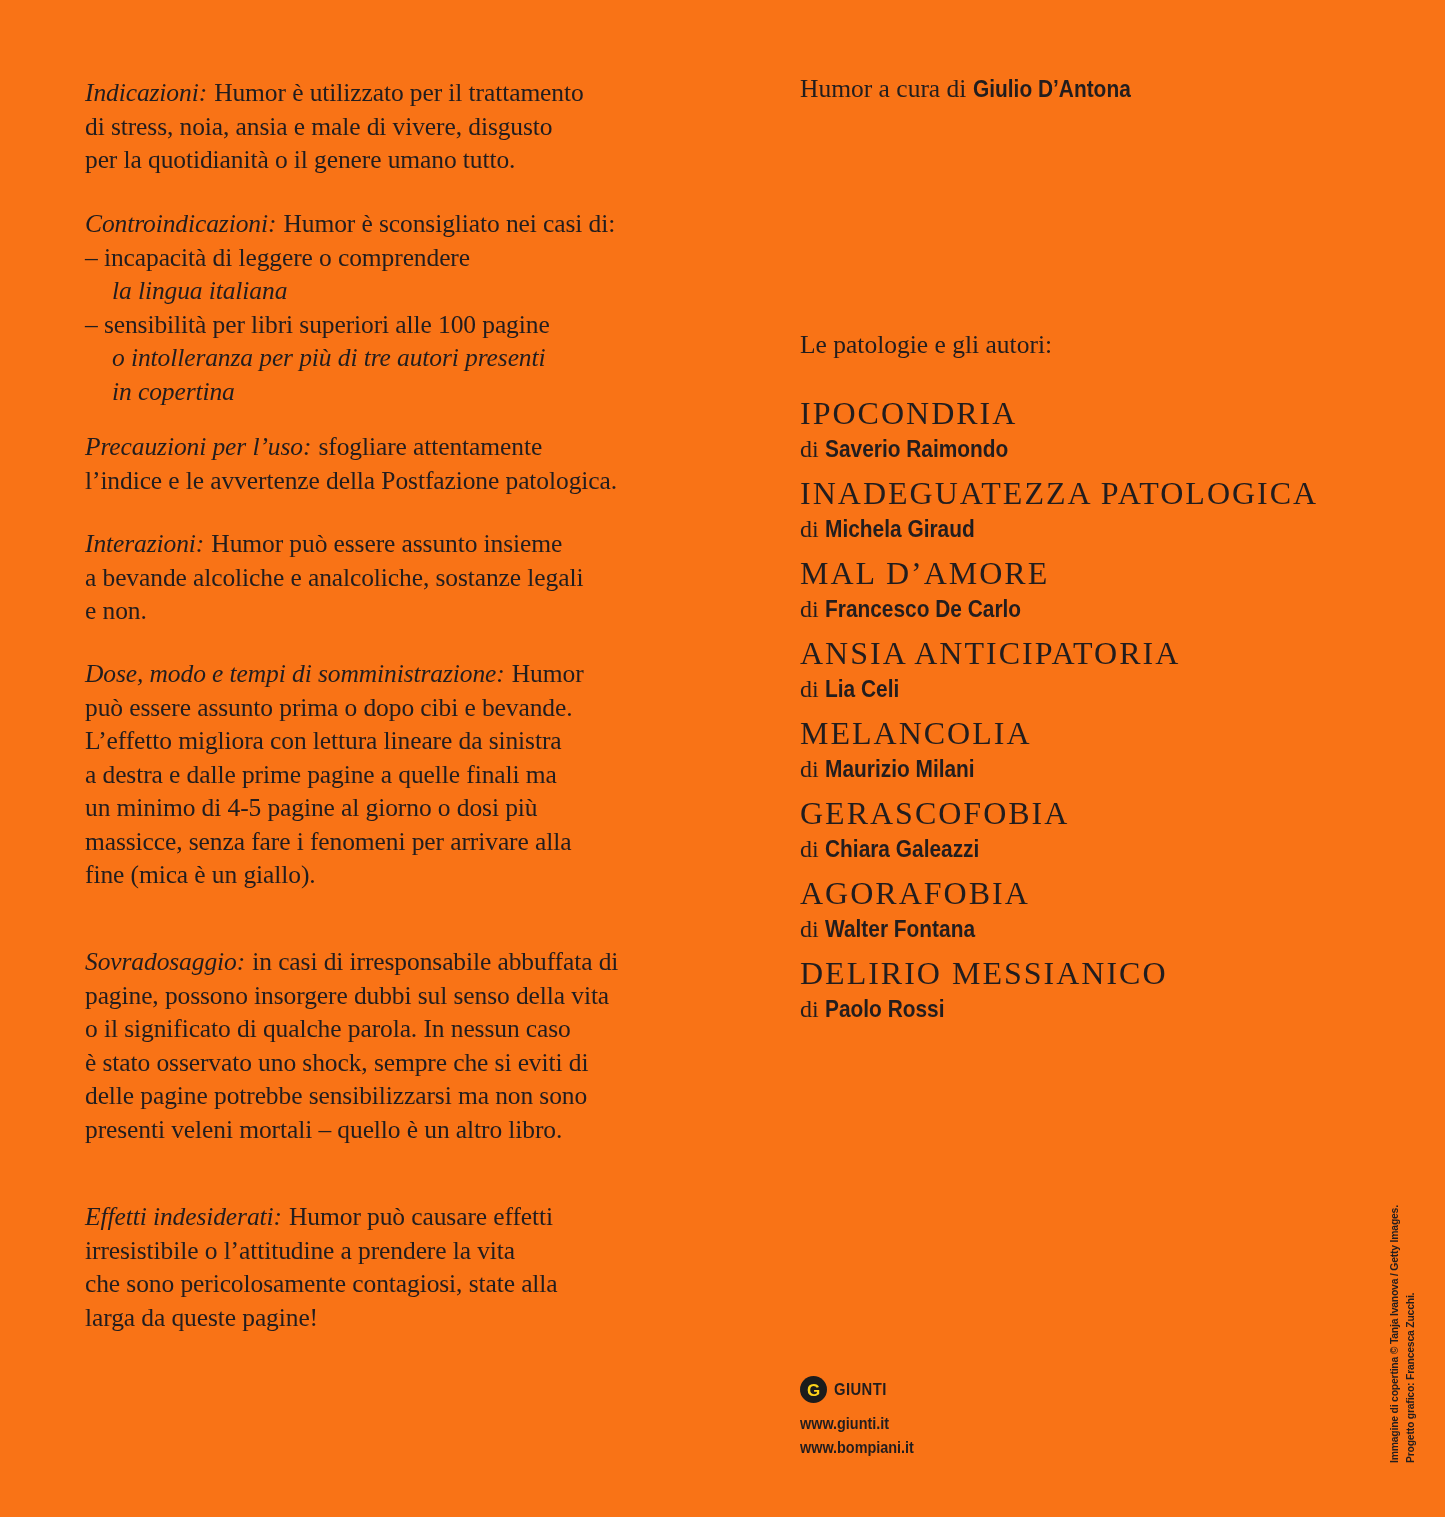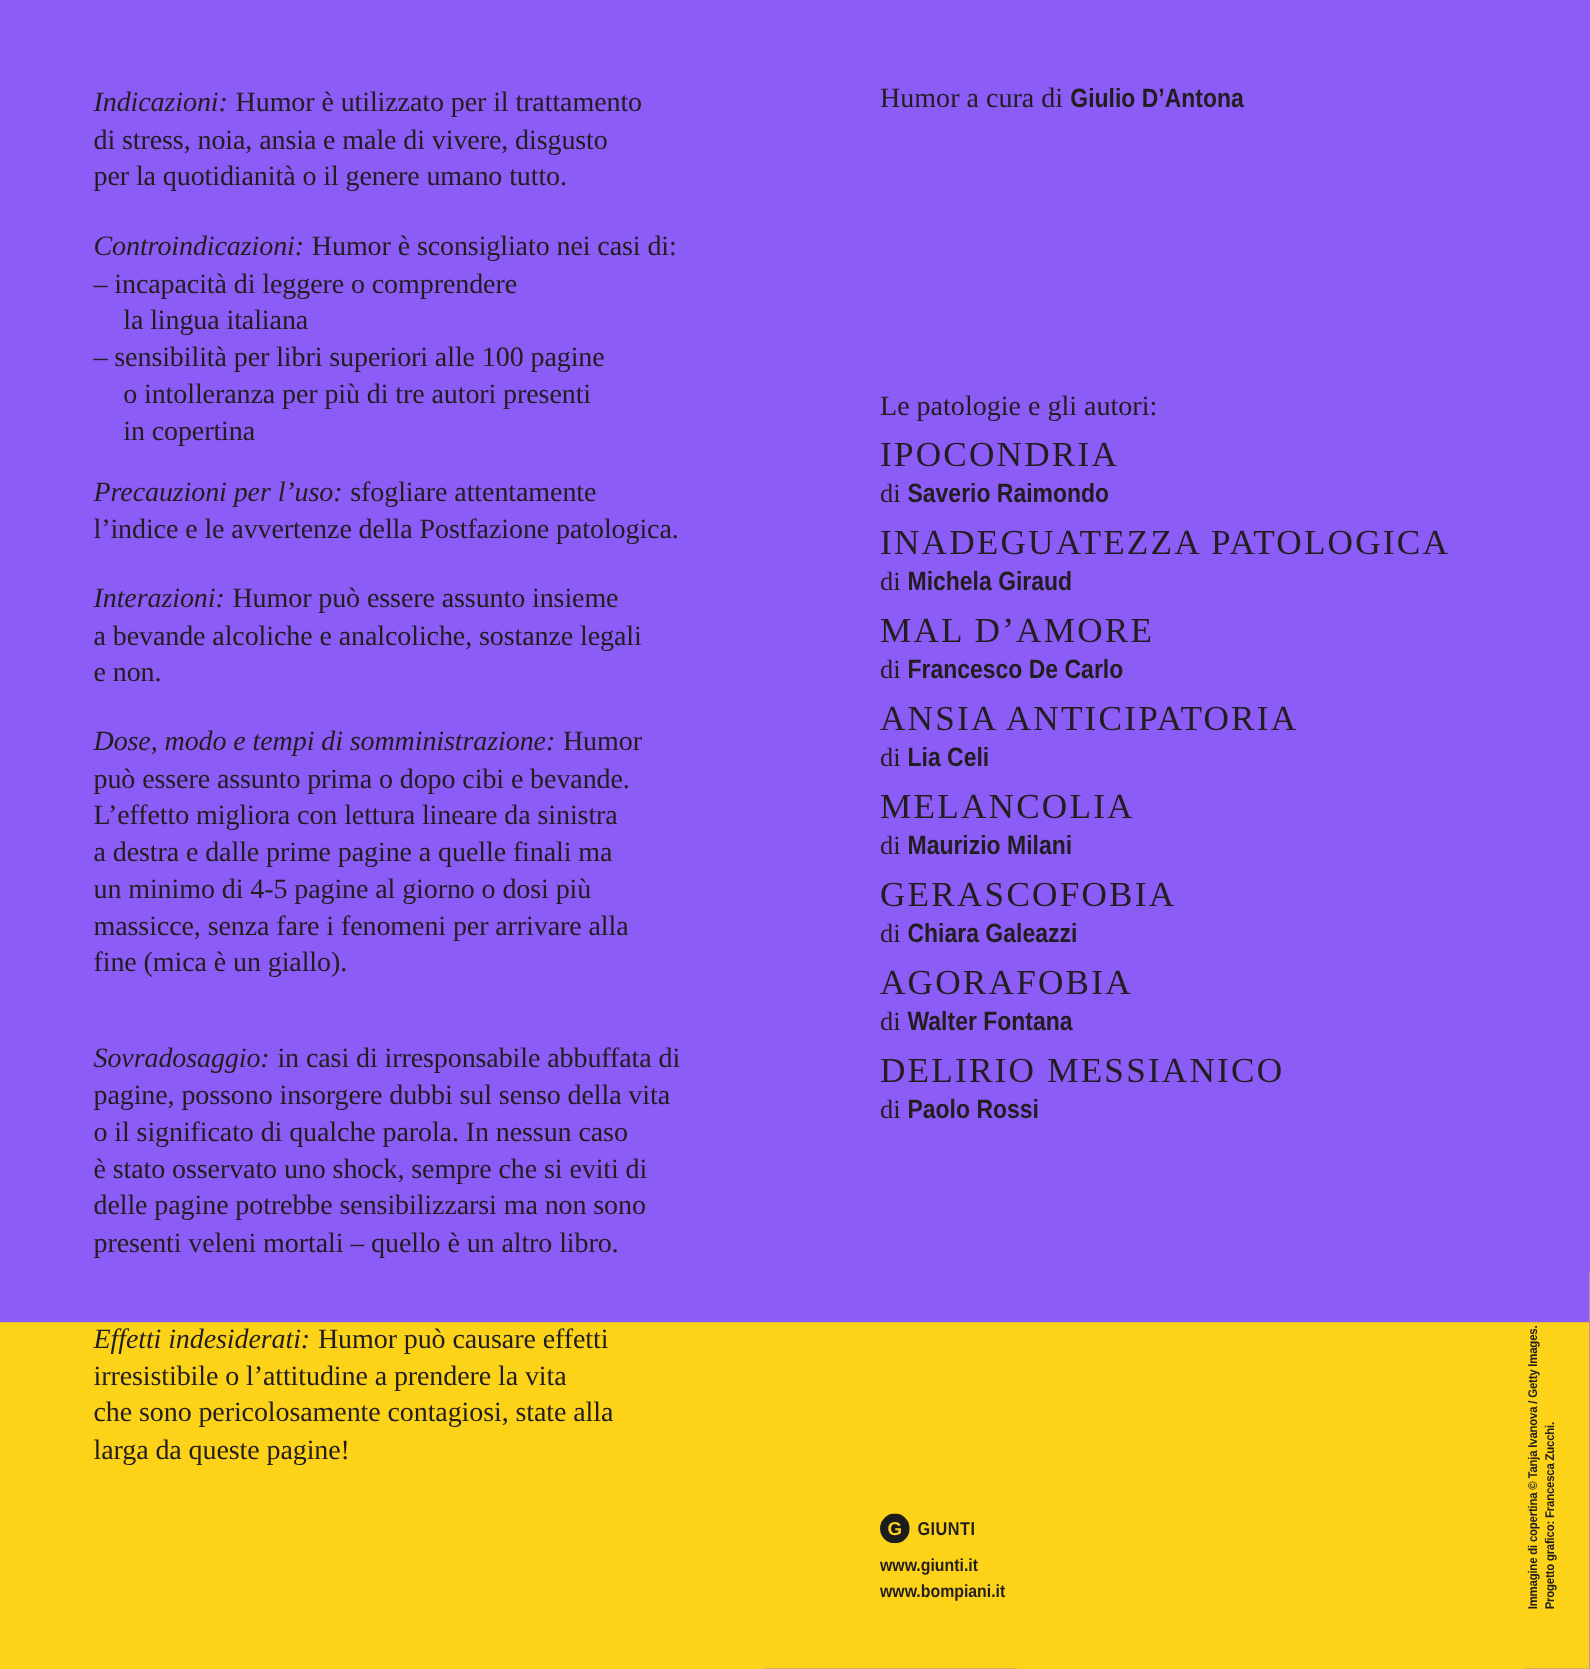--- a/index.html
+++ b/index.html
@@ -3,31 +3,31 @@
 <meta charset="utf-8">
 <style>
   html, body { margin:0; padding:0; }
   body {
     width:1445px; height:1517px;
     background:#FDD31A;
     font-family:"Liberation Serif", serif;
     color:#221D1E;
     overflow:hidden;
   }
-  .cover { position:relative; width:1445px; height:1202px; background:#8b5cf6; }
+  .cover { position:relative; width:1445px; height:1517px; background:#f97316; }
 
   
   .sec { position:absolute; left:85px; font-size:25.5px; line-height:33.5px; letter-spacing:-0.1px; }
   .line { white-space:nowrap; }
-  .indent { padding-left:27px; }
+  .indent { padding-left:27px;font-style:italic; }
   .lead { font-style:italic; margin-right:0.28em; }
 
   
   .rc-header { position:absolute; left:800px; top:74px; font-size:25.5px; white-space:nowrap; }
-  .list-title { position:absolute; left:800px; top:330px; font-size:25.5px;margin-top:24px; }
+  .list-title { position:absolute; left:800px; top:330px; font-size:25.5px; }
   .pat { position:absolute; left:800px; }
   .pat-title { font-size:32px; letter-spacing:2px; white-space:nowrap; }
   .pat-author { font-size:24px; margin-top:3px; white-space:nowrap; }
   .cond { display:inline-block; transform:scaleX(0.87); transform-origin:0 50%;
           font-family:"Liberation Sans", sans-serif; font-weight:bold; }
   .nm, .curator { font-size:24px; letter-spacing:0; }
 
   
   .publisher { position:absolute; left:800px; top:1376px; }
   .logo-row { display:flex; align-items:center; gap:7px; height:27px; }

